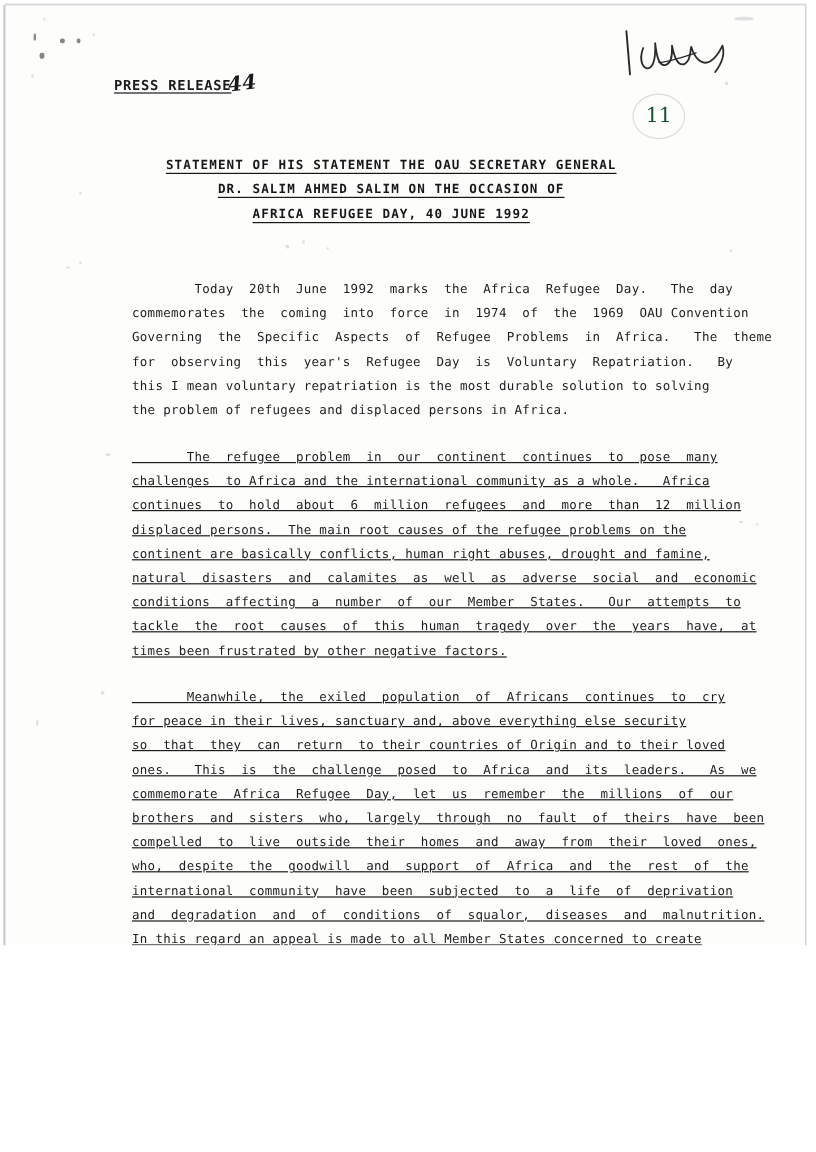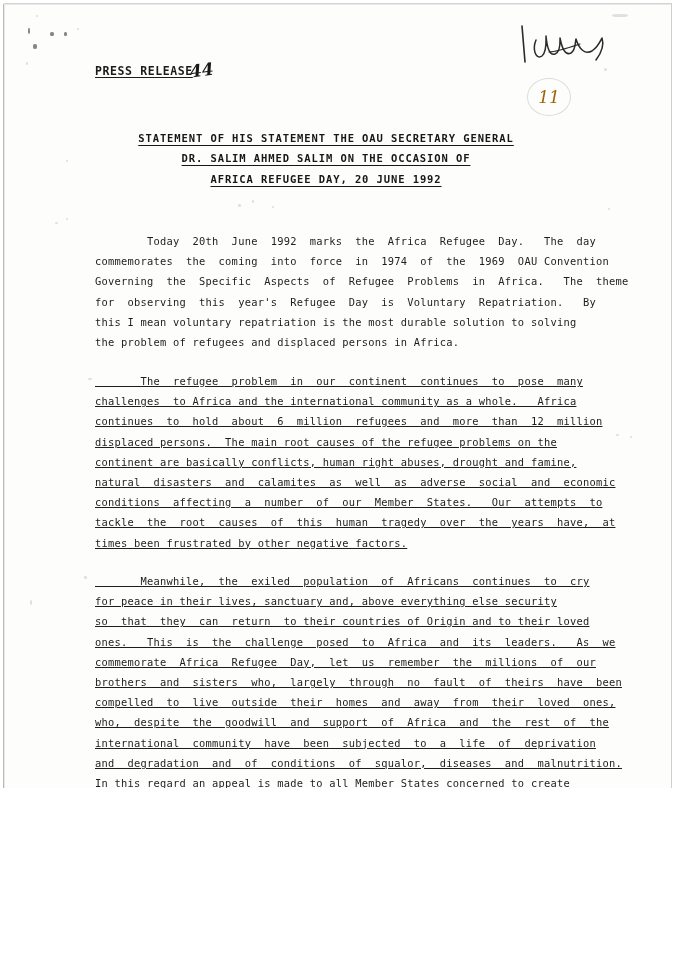--- a/index.html
+++ b/index.html
@@ -101,26 +101,25 @@
     height: 46px;
   }
   #stamp-circle {
     position: absolute;
     left: 527px;
     top: 78px;
     width: 42px;
     height: 36px;
     border: 1px solid #dcdcdc;
     border-radius: 50%;
-    color: #a16207;
+    color: #14532d;
     font-family: "DejaVu Serif", serif;
     font-size: 17px;
     text-align: center;
     line-height: 36px;
-    font-style: italic;
   }
 
   
   .title-line {
     position: absolute;
     width: 680px;
     text-align: center;
     font-size: 10.5px;
     font-weight: bold;
     letter-spacing: 0.9px;
@@ -131,21 +130,21 @@
     text-decoration: underline;
     text-underline-offset: 2.5px;
   }
   #title-1 { top: 132px; }
   #title-2 { top: 152px; }
   #title-3 { top: 173px; }
 
   
   .para {
     position: absolute;
-    left: 95px;
+    left: 110px;
     width: 492px;
     font-size: 10.4px;
     line-height: 20.2px;
     color: #1d1d1d;
     letter-spacing: 0.25px;
     white-space: pre;
   }
   #para-1 { top: 231px; }
   #para-2 { top: 371px; text-decoration: underline; }
   #para-3 { top: 571px; text-decoration: underline; }
@@ -204,21 +203,21 @@
              C63,27 69,33 76,29 C82,25 84,20 86,16
              C88,22 86,30 80,38" stroke="#2a2a2a" stroke-width="1.5" fill="none" stroke-linecap="round" stroke-linejoin="round"></path>
     <path d="M33,30 C40,30 52,26 64,22" stroke="#2a2a2a" stroke-width="1.1" fill="none" stroke-linecap="round"></path>
   </svg>
   <div class="speck faint" style="left:604px; top:68px; width:3px; height:3px; border-radius:50%;"></div>
 
   <div id="stamp-circle">11</div>
 
   <div class="typed title-line" id="title-1"><span>STATEMENT OF HIS STATEMENT THE OAU SECRETARY GENERAL</span></div>
   <div class="typed title-line" id="title-2"><span>DR. SALIM AHMED SALIM ON THE OCCASION OF</span></div>
-  <div class="typed title-line" id="title-3"><span>AFRICA REFUGEE DAY, 20 JUNE 1992</span></div>
+  <div class="typed title-line" id="title-3"><span>AFRICA REFUGEE DAY, 40 JUNE 1992</span></div>
 
   <div class="typed para" id="para-1">        Today  20th  June  1992  marks  the  Africa  Refugee  Day.   The  day
 commemorates  the  coming  into  force  in  1974  of  the  1969  OAU Convention
 Governing  the  Specific  Aspects  of  Refugee  Problems  in  Africa.   The  theme
 for  observing  this  year's  Refugee  Day  is  Voluntary  Repatriation.   By
 this I mean voluntary repatriation is the most durable solution to solving
 the problem of refugees and displaced persons in Africa.</div>
   <div class="typed para" id="para-2">       The  refugee  problem  in  our  continent  continues  to  pose  many
 challenges  to Africa and the international community as a whole.   Africa
 continues  to  hold  about  6  million  refugees  and  more  than  12  million

